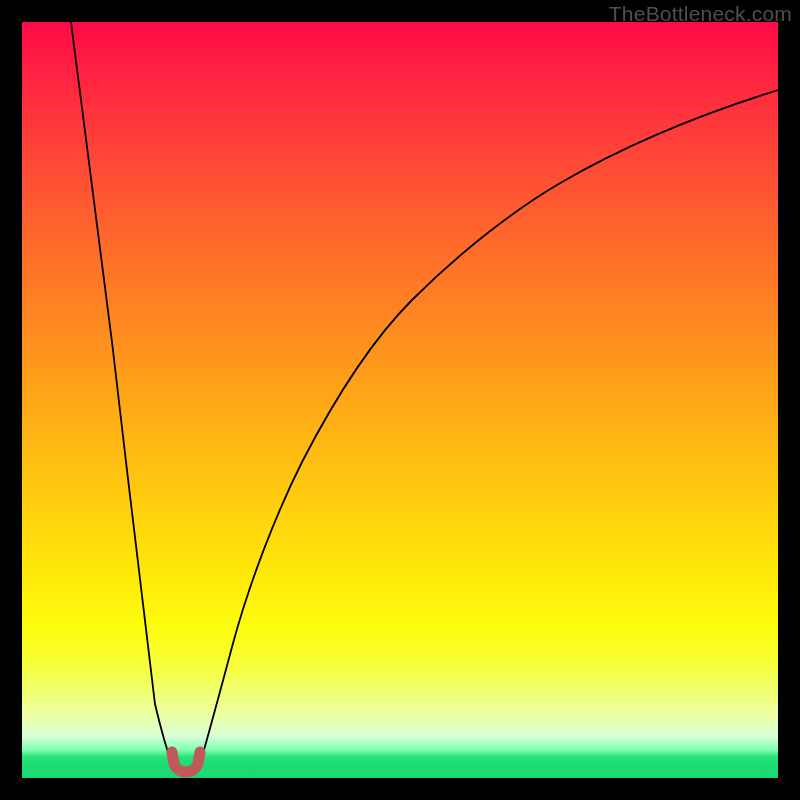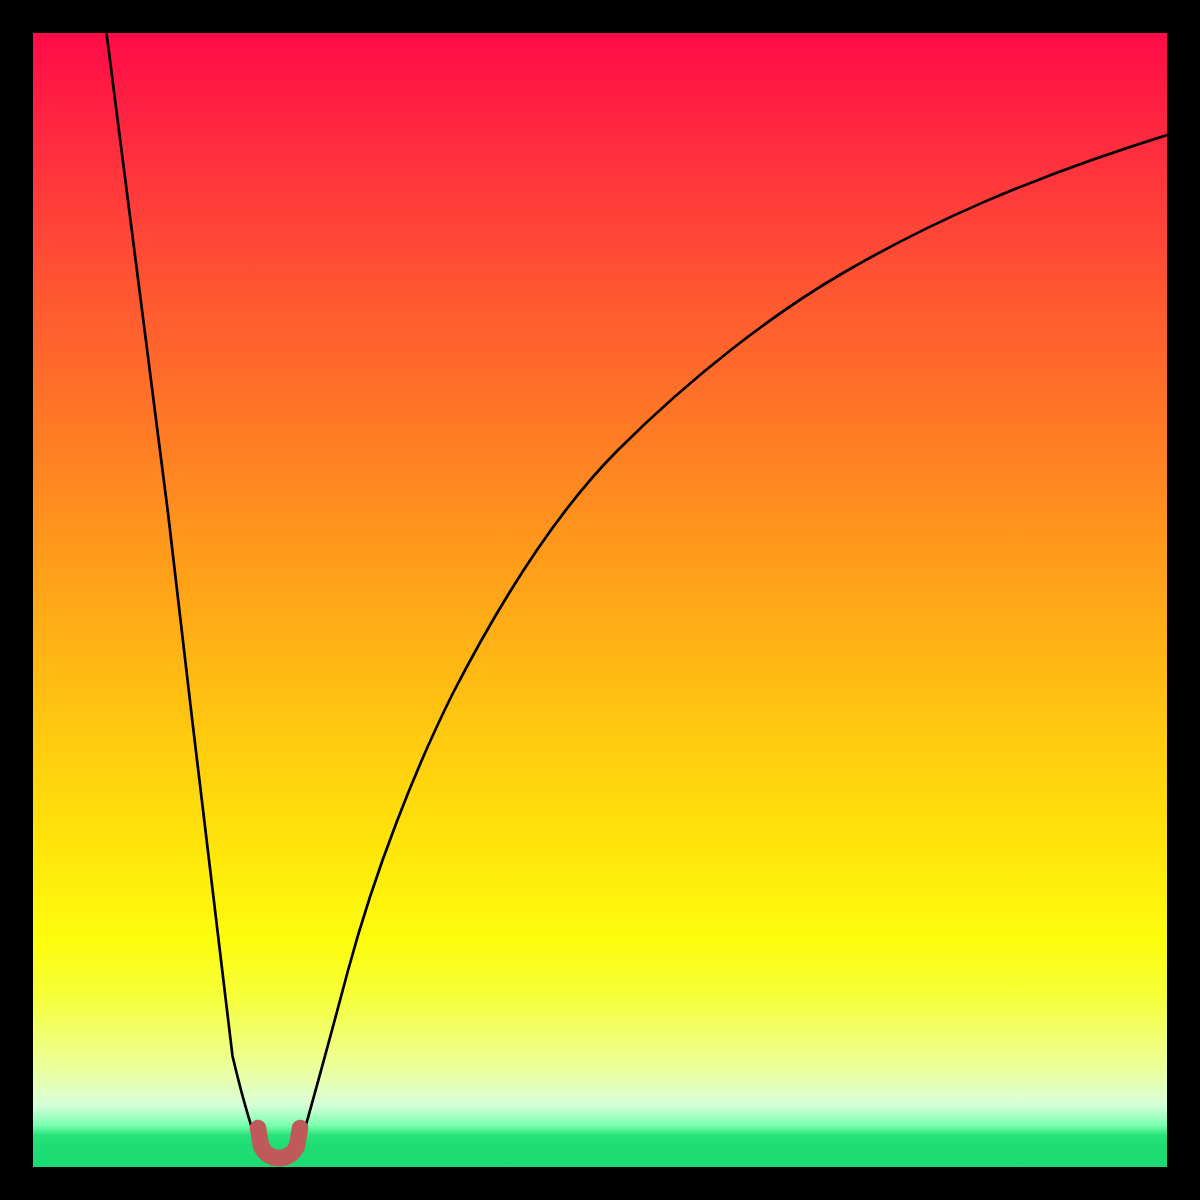--- a/index.html
+++ b/index.html
@@ -73,20 +73,21 @@
     stroke-width: 11;
     stroke-linecap: round;
     stroke-linejoin: round;
   }
 </style>
 </head>
 <body>
 
 <div class="frame">
 
+  <div class="watermark">TheBottleneck.com</div>
 
   <div class="plot-area">
     <div class="gradient"></div>
 
     <svg class="curve" viewBox="0 0 756 756" preserveAspectRatio="none">
 
       <path class="line" d="M 49 0
                C 60 80, 75 195, 90 320
                C 104 438, 120 580, 133 682
                Q 142 720, 150 742"></path>

